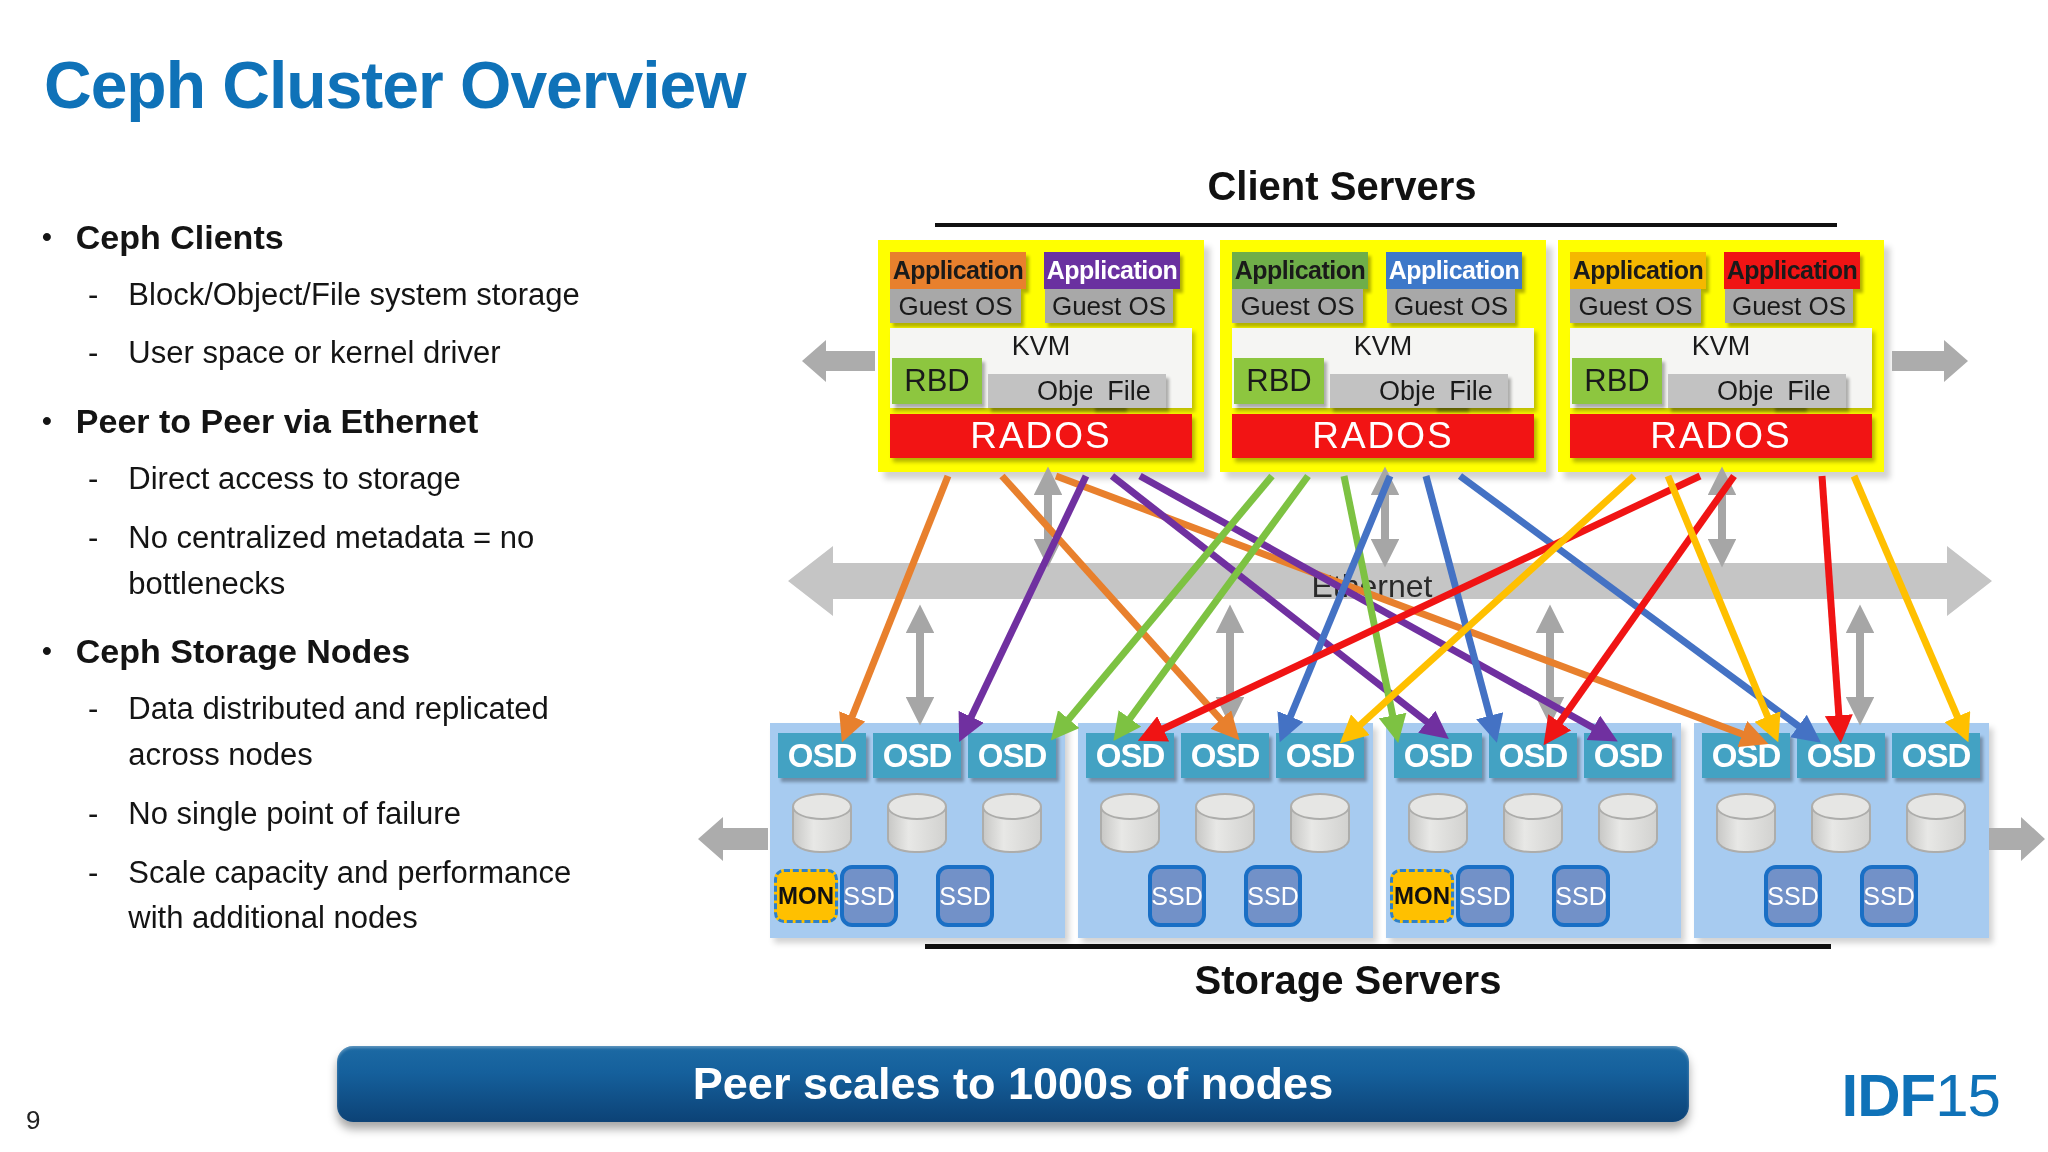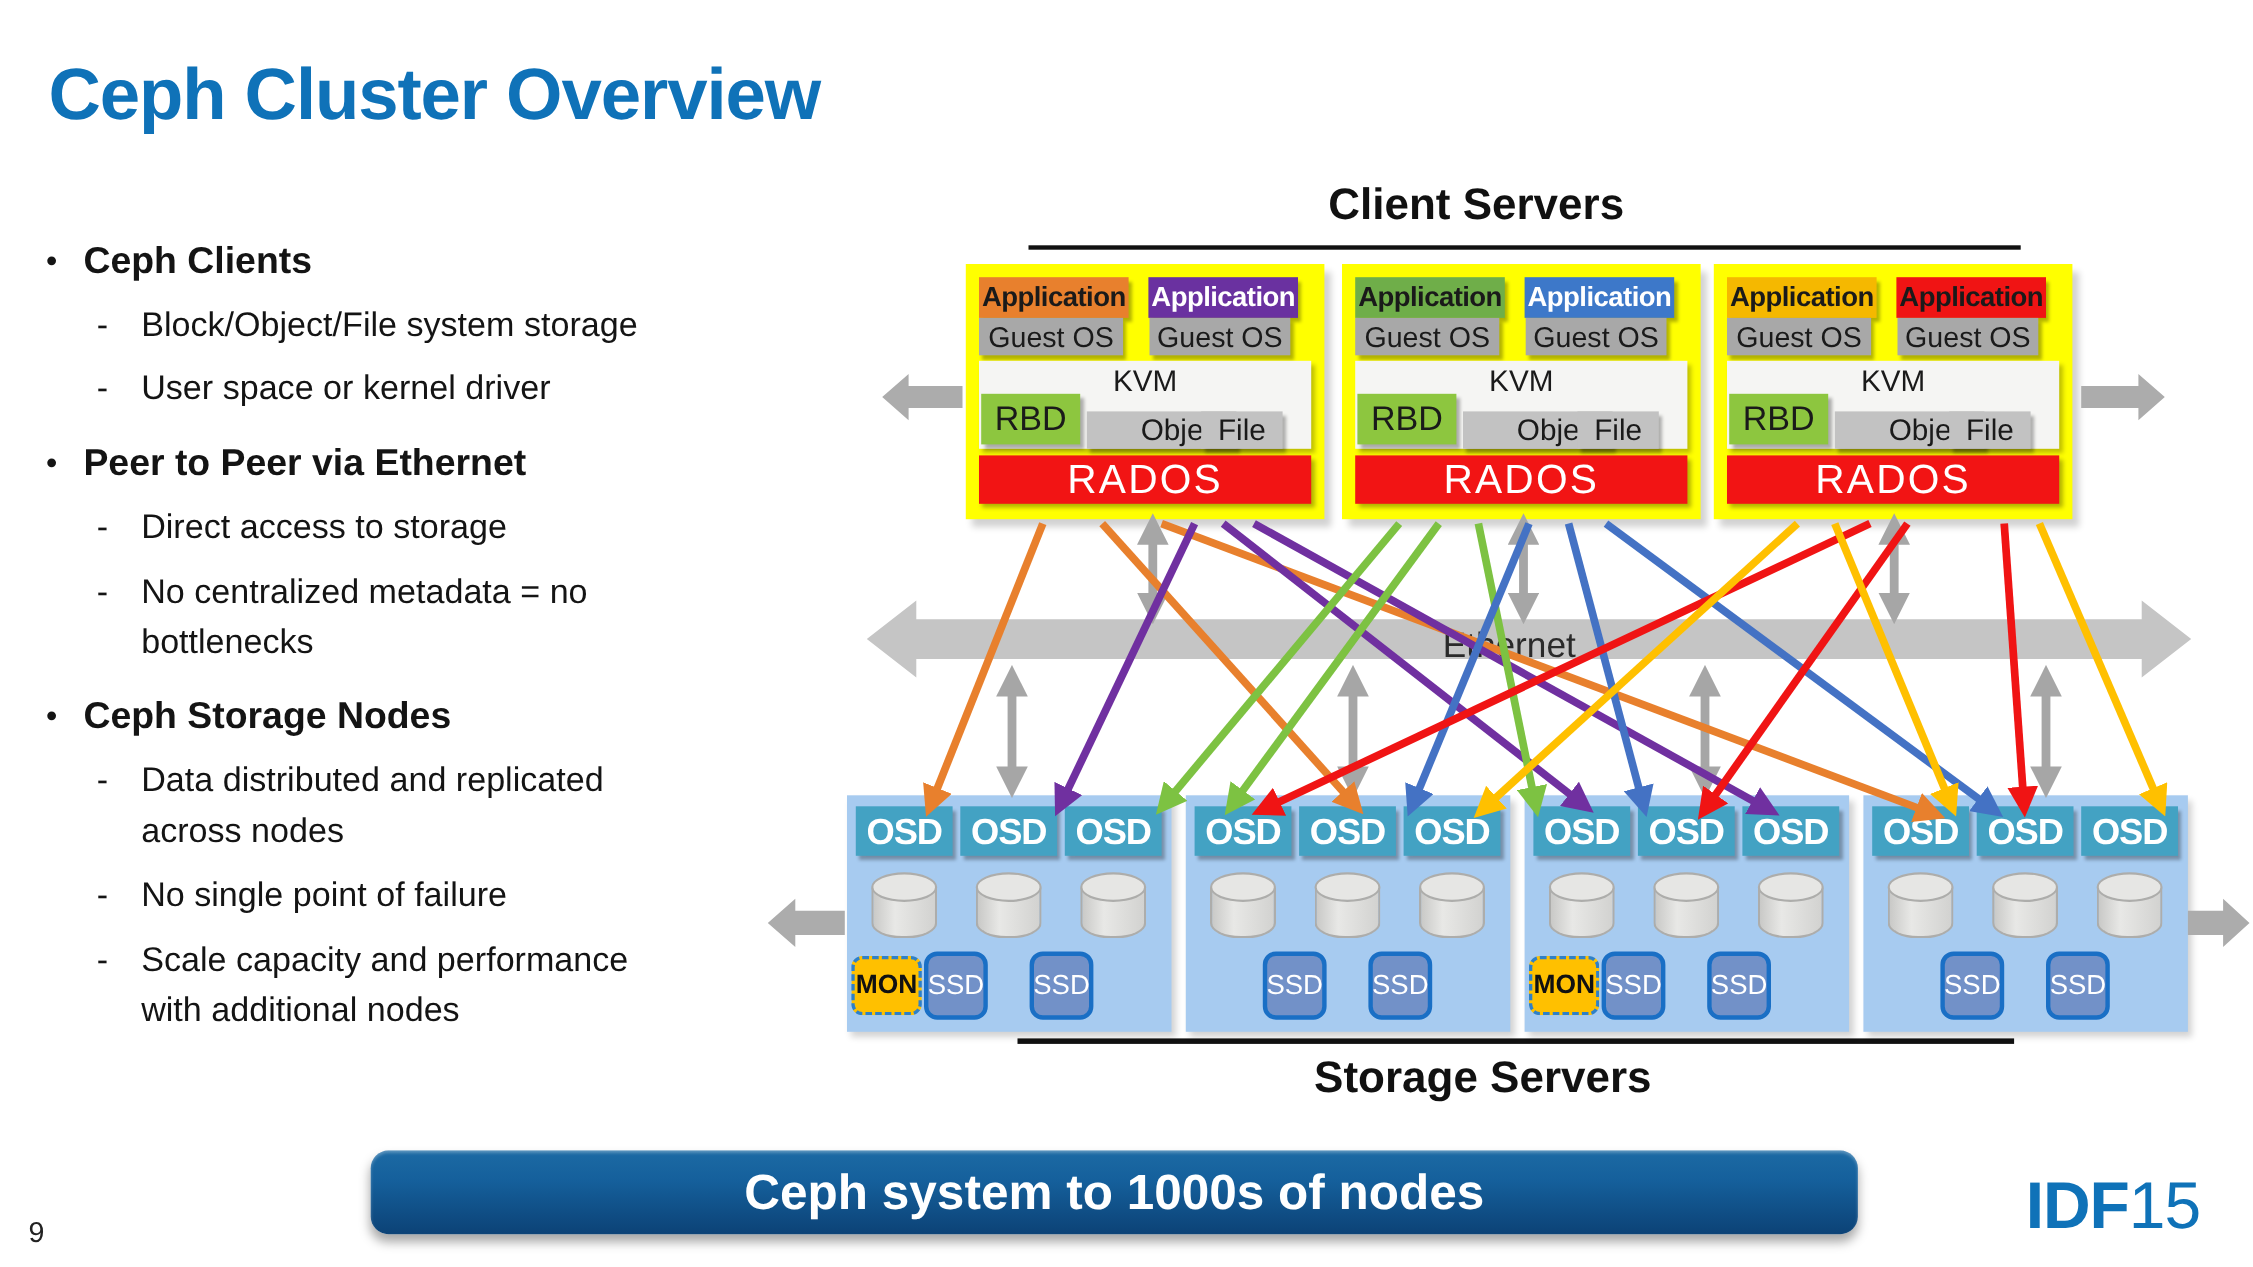--- a/index.html
+++ b/index.html
@@ -293,15 +293,15 @@
       <line x1="1460" y1="476" x2="1812" y2="736" stroke="var(--ar-blue)" stroke-width="7" marker-end="url(#mh-blue)"></line>
       <line x1="1700" y1="476" x2="1148" y2="736" stroke="var(--ar-red)" stroke-width="7" marker-end="url(#mh-red)"></line>
       <line x1="1734" y1="476" x2="1550" y2="736" stroke="var(--ar-red)" stroke-width="7" marker-end="url(#mh-red)"></line>
       <line x1="1822" y1="476" x2="1840" y2="732" stroke="var(--ar-red)" stroke-width="7" marker-end="url(#mh-red)"></line>
       <line x1="1634" y1="476" x2="1348" y2="736" stroke="var(--ar-amber)" stroke-width="7" marker-end="url(#mh-amber)"></line>
       <line x1="1668" y1="476" x2="1774" y2="732" stroke="var(--ar-amber)" stroke-width="7" marker-end="url(#mh-amber)"></line>
       <line x1="1854" y1="476" x2="1964" y2="732" stroke="var(--ar-amber)" stroke-width="7" marker-end="url(#mh-amber)"></line>
     </g>
 </svg>
 
-<div id="banner" class="abs">Ceph system to 1000s of nodes</div>
+<div id="banner" class="abs">Peer scales to 1000s of nodes</div>
 <div id="logo" class="abs"><span class="lb">IDF</span><span class="ll">15</span></div>
 <div id="pagenum" class="abs">9</div>
 
 </body></html>

